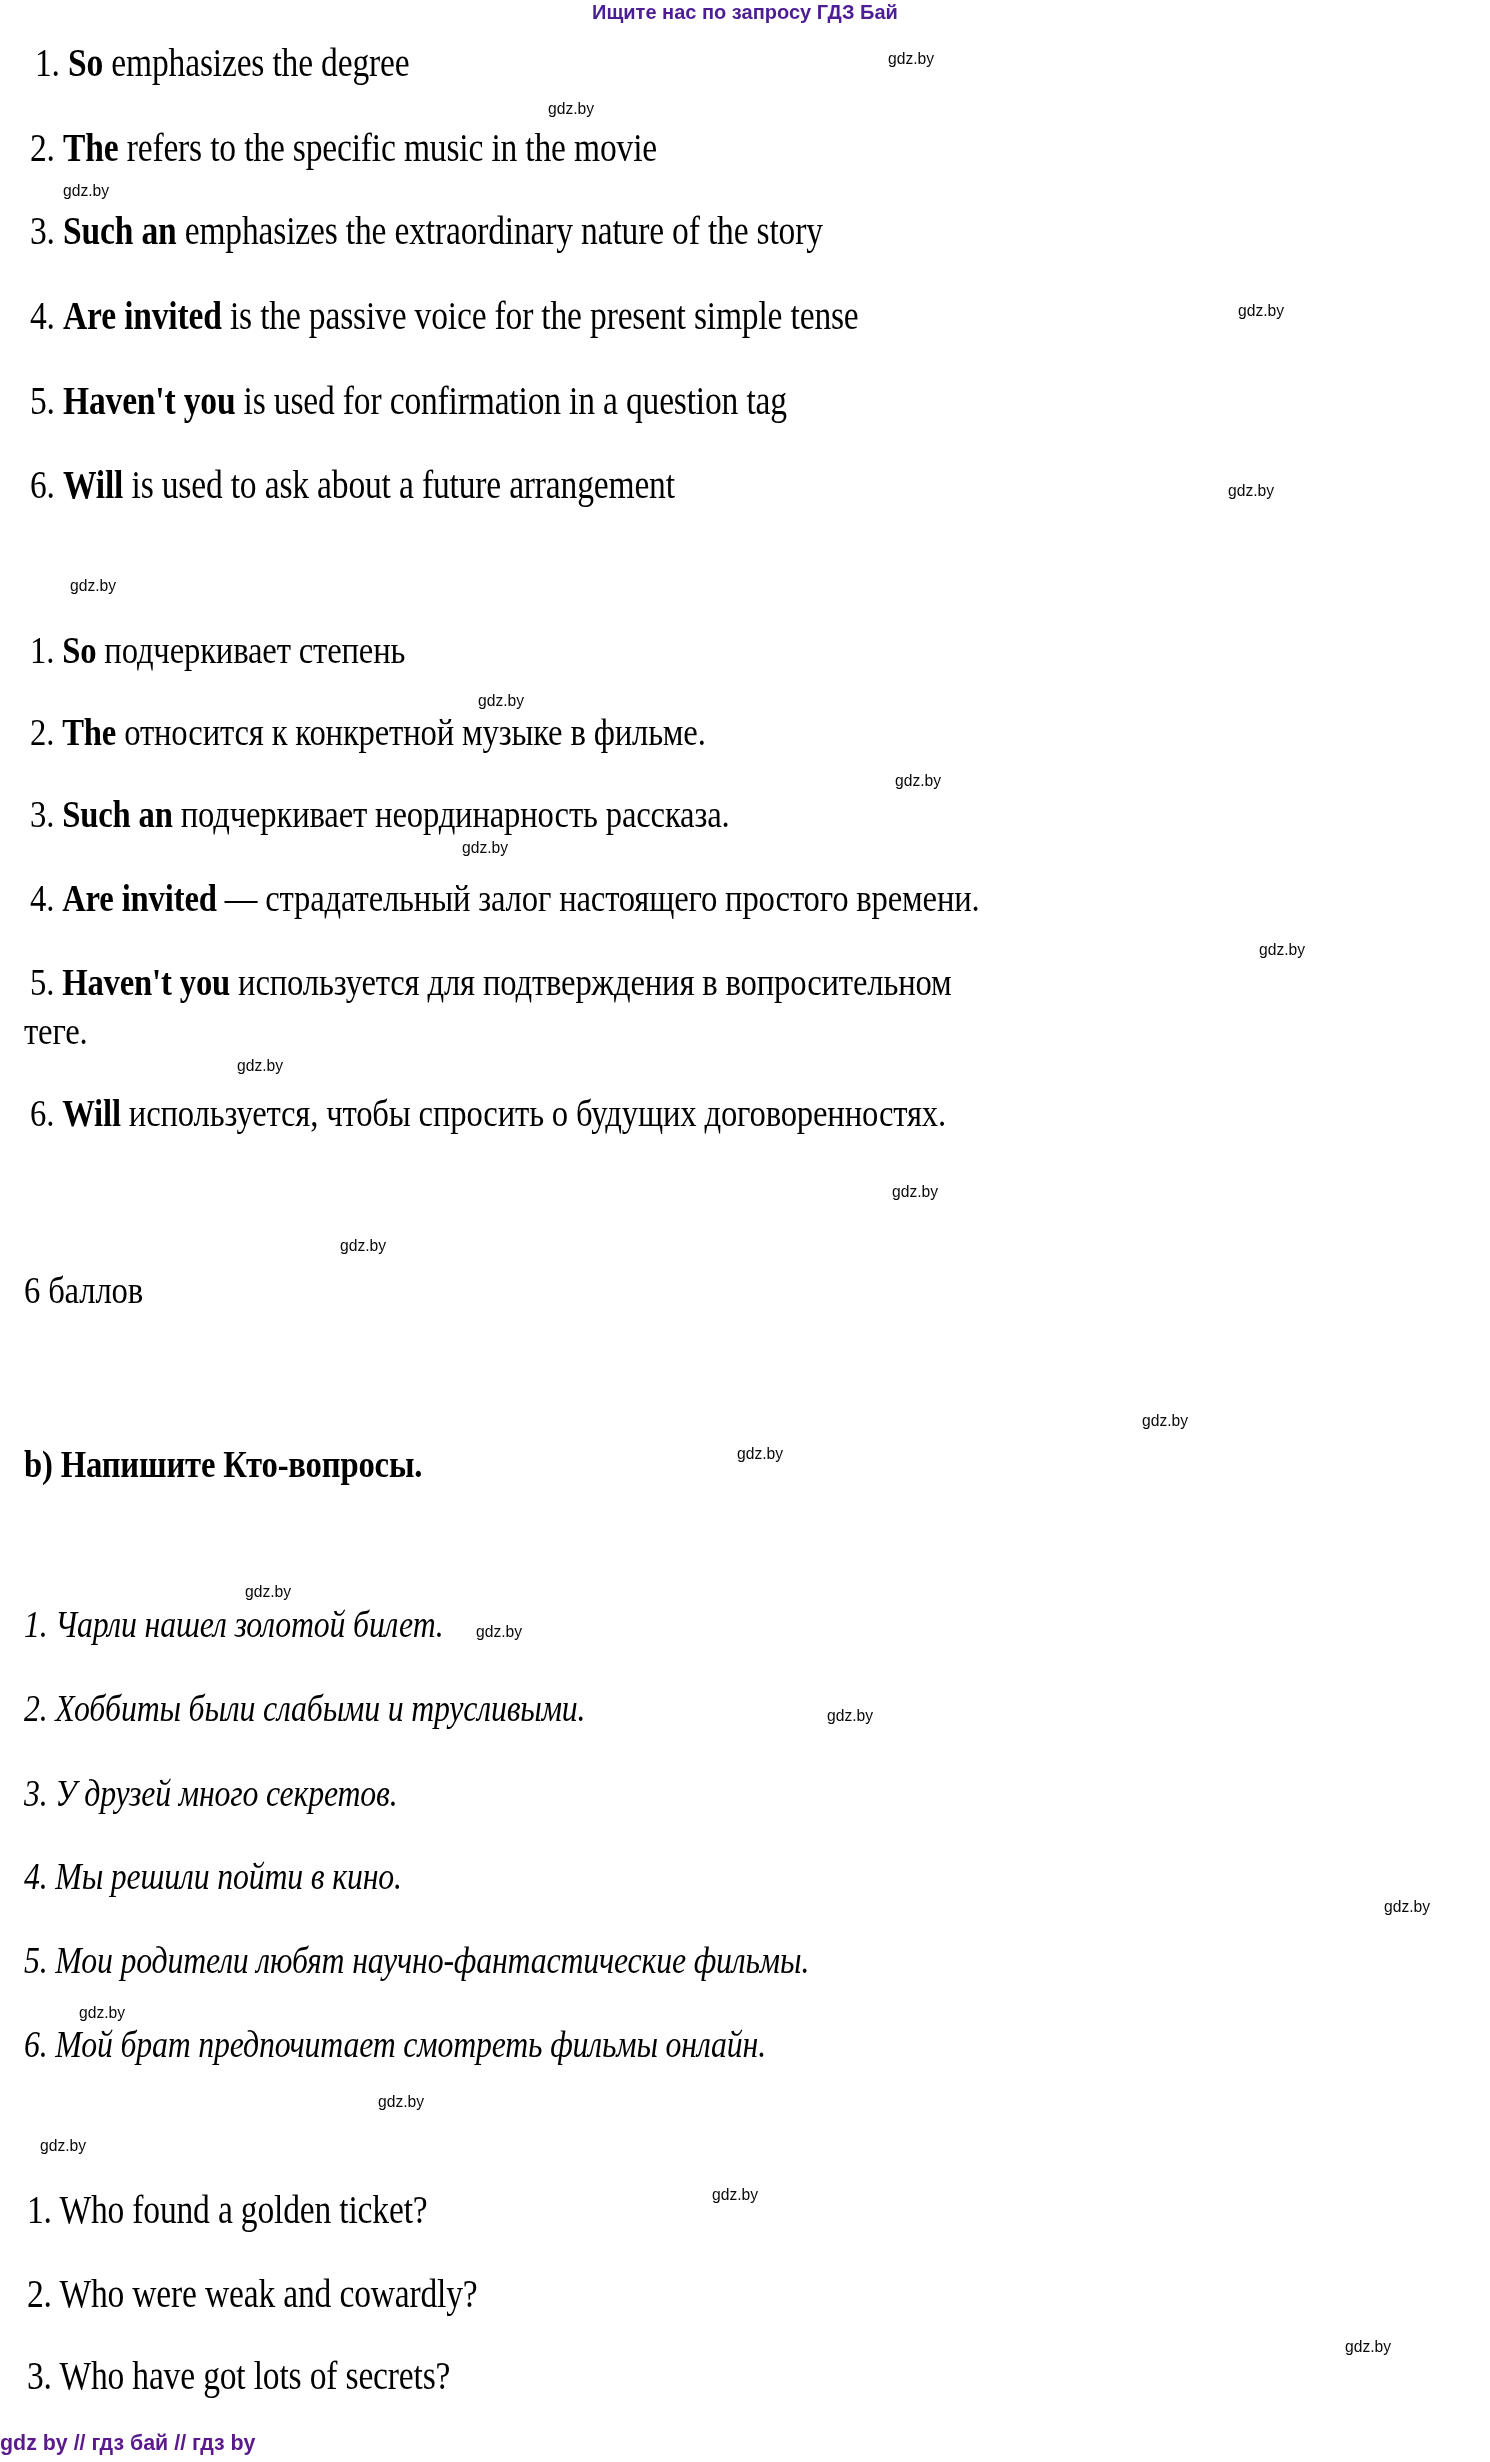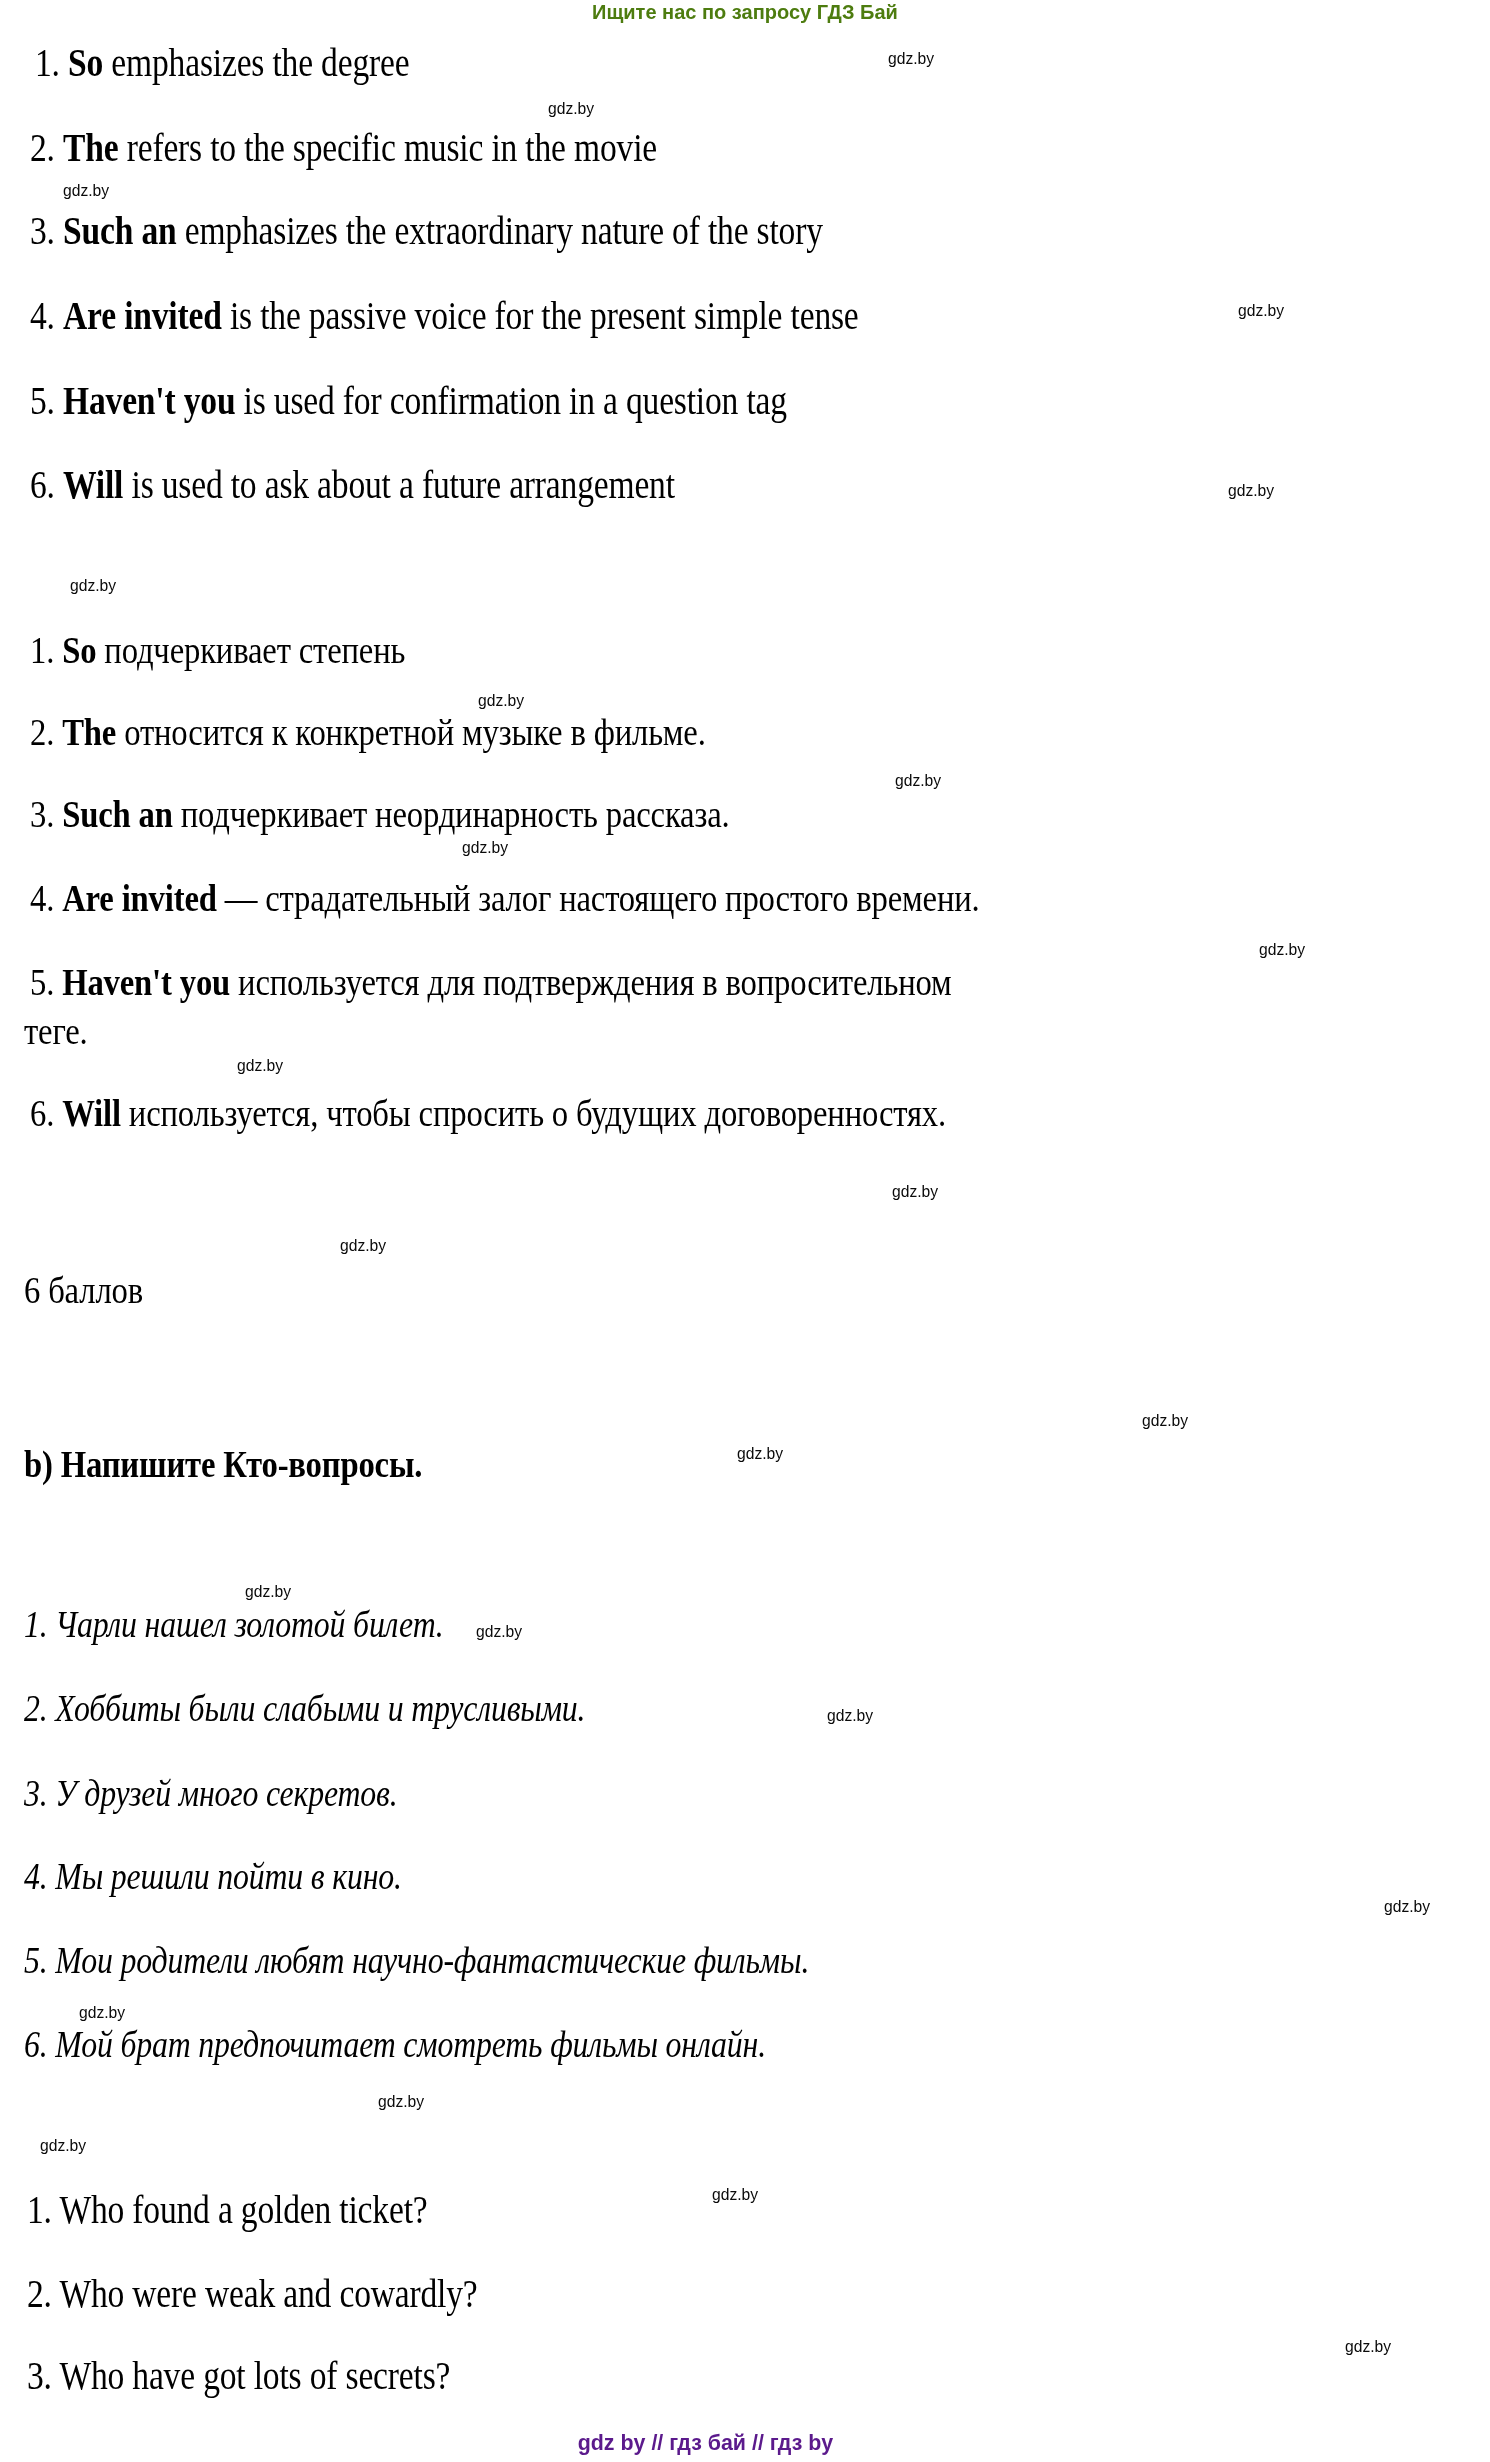--- a/index.html
+++ b/index.html
@@ -30,21 +30,20 @@
     color: #22c81e;
     white-space: nowrap;
   }
 
   
   #promo-footer {
     position: absolute;
     left: 0;
     bottom: 6.3px;
     width: 1411px;
-    text-align: center;
     font-family: "Liberation Sans", sans-serif;
     font-weight: bold;
     font-size: 21.4px;
     line-height: 25px;
     color: #5b1a8c;
     white-space: nowrap;
   }
 
   
   .line {
@@ -72,21 +71,21 @@
     line-height: 19px;
     color: #0a0a0a;
     white-space: nowrap;
     transform: scaleX(0.9);
     transform-origin: left top;
   }
 </style>
 </head>
 <body>
 
-<div id="promo-banner" style="color: #4d7c0f;">Ищите нас по запросу ГДЗ Бай</div>
+<div id="promo-banner" style="color: #4c1d95;">Ищите нас по запросу ГДЗ Бай</div>
 
 <div id="english-explanations">
     <div class="line en" style="left: 35px; top: 42px;"><span>1.</span> <b>So</b> <span>emphasizes the degree</span></div>
     <div class="line en" style="left: 30px; top: 127px;"><span>2.</span> <b>The</b> <span>refers to the specific music in the movie</span></div>
     <div class="line en" style="left: 30px; top: 210px;"><span>3.</span> <b>Such an</b> <span>emphasizes the extraordinary nature of the story</span></div>
     <div class="line en" style="left: 30px; top: 295px;"><span>4.</span> <b>Are invited</b> <span>is the passive voice for the present simple tense</span></div>
     <div class="line en" style="left: 30px; top: 380px;"><span>5.</span> <b>Haven't you</b> <span>is used for confirmation in a question tag</span></div>
     <div class="line en" style="left: 30px; top: 464px;"><span>6.</span> <b>Will</b> <span>is used to ask about a future arrangement</span></div>
   </div>
 <div id="russian-explanations">

